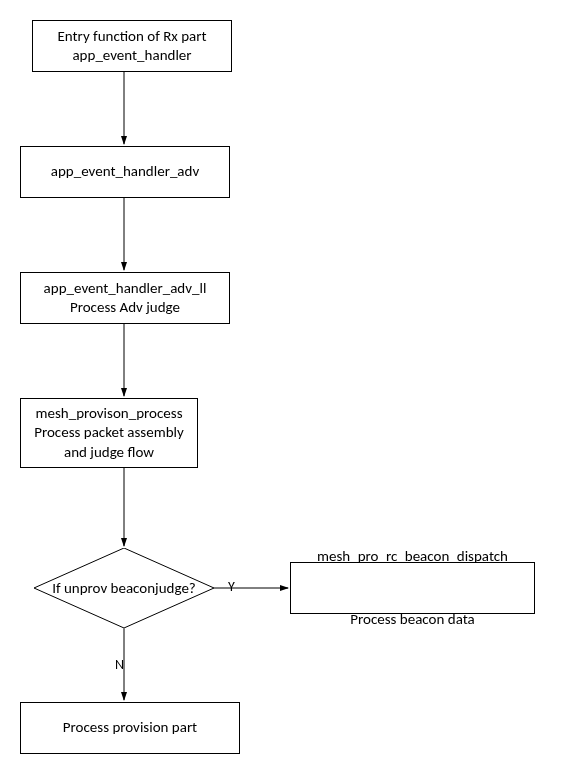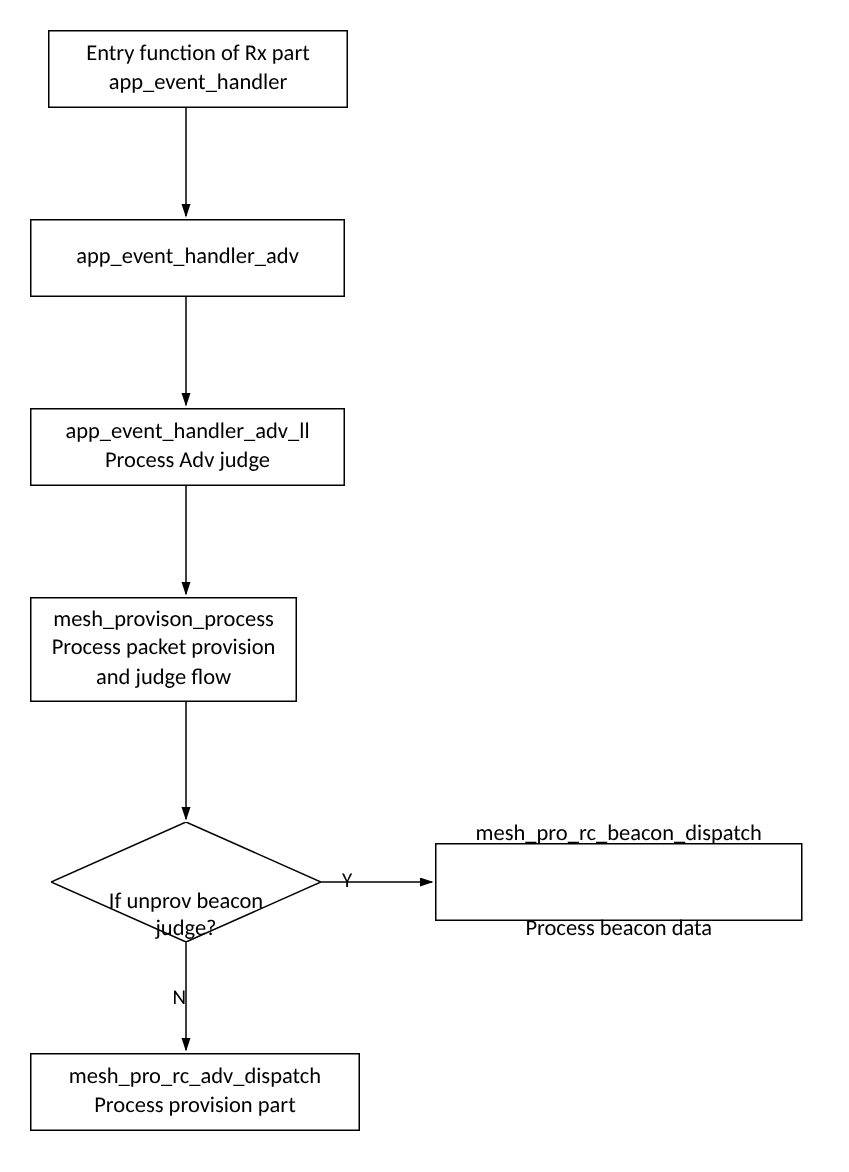--- a/index.html
+++ b/index.html
@@ -36,22 +36,22 @@
     left: 0;
     top: 0;
   }
   .diamond-text {
     position: absolute;
     left: 0;
     top: 0;
     width: 100%;
     height: 100%;
     display: flex;
-    flex-direction: column;
-    justify-content: flex-end;
+    flex-direction: row;
+    justify-content: center;
     align-items: center;
     text-align: center;
     line-height: 1.2;
   }
   svg.connector {
     position: absolute;
     left: 0;
     top: 0;
     width: 566px;
     height: 781px;
@@ -74,41 +74,40 @@
   <div>app_event_handler_adv</div>
 </div>
 
 <div class="box" style="left:20px; top:272px; width:210px; height:52px;">
   <div>app_event_handler_adv_ll</div>
   <div>Process Adv judge</div>
 </div>
 
 <div class="box" style="left:20px; top:398px; width:178px; height:70px;">
   <div>mesh_provison_process</div>
-  <div>Process packet provision</div>
+  <div>Process packet assembly</div>
   <div>and judge flow</div>
 </div>
 
 <div class="diamond-wrap" style="left:34px; top:548px;">
   <svg class="diamond-svg" width="180" height="80">
     <polygon points="90,0 180,40 90,80 0,40" fill="#fff" stroke="#000" stroke-width="1"></polygon>
   </svg>
   <div class="diamond-text">
     <div>If unprov beacon</div>
     <div>judge?</div>
   </div>
 </div>
 
 <div class="box" style="left:290px; top:562px; width:245px; height:52px;gap:44px;">
   <div>mesh_pro_rc_beacon_dispatch</div>
   <div>Process beacon data</div>
 </div>
 
 <div class="box" style="left:20px; top:702px; width:220px; height:52px;">
-  <div>mesh_pro_rc_adv_dispatch</div>
   <div>Process provision part</div>
 </div>
 
 <div class="lbl" style="left:228px; top:578px;">Y</div>
 <div class="lbl" style="left:115px; top:656px;">N</div>
 
 <svg class="connector">
   <defs>
     <marker id="arrow" markerWidth="10" markerHeight="10" refX="8" refY="3" orient="auto">
       <path d="M0,0 L9,3 L0,6 Z" fill="#000"></path>

